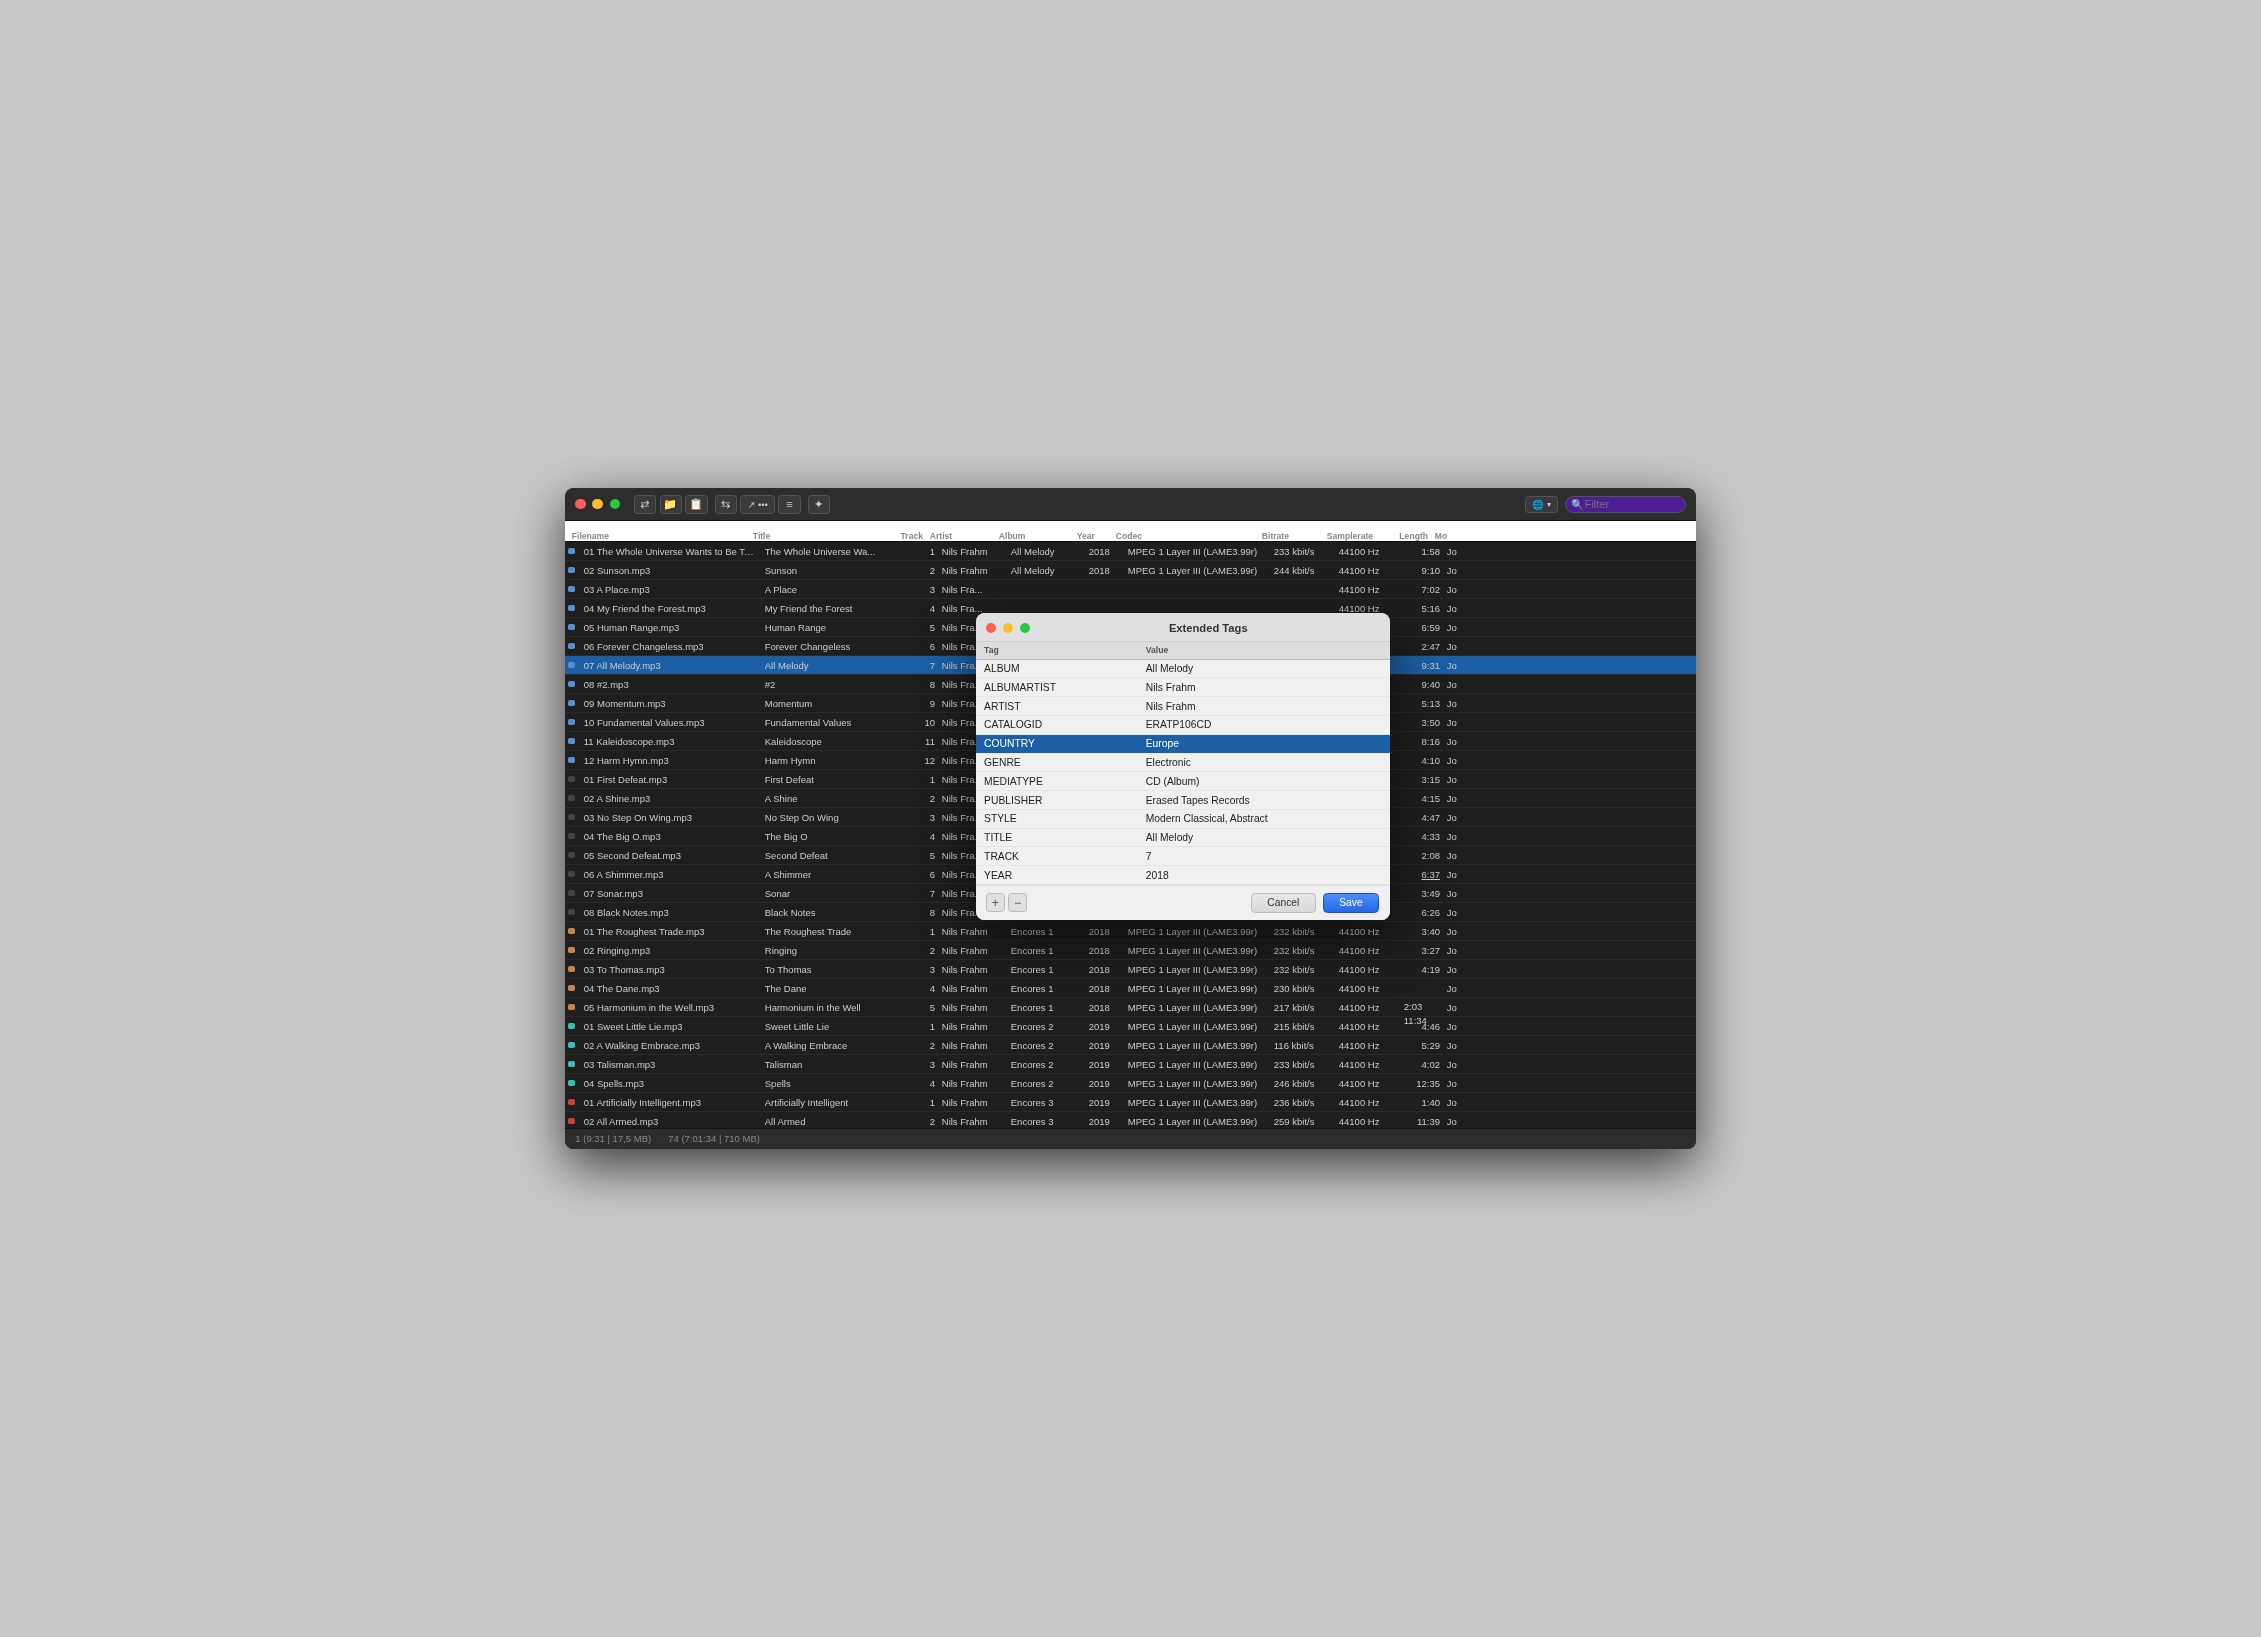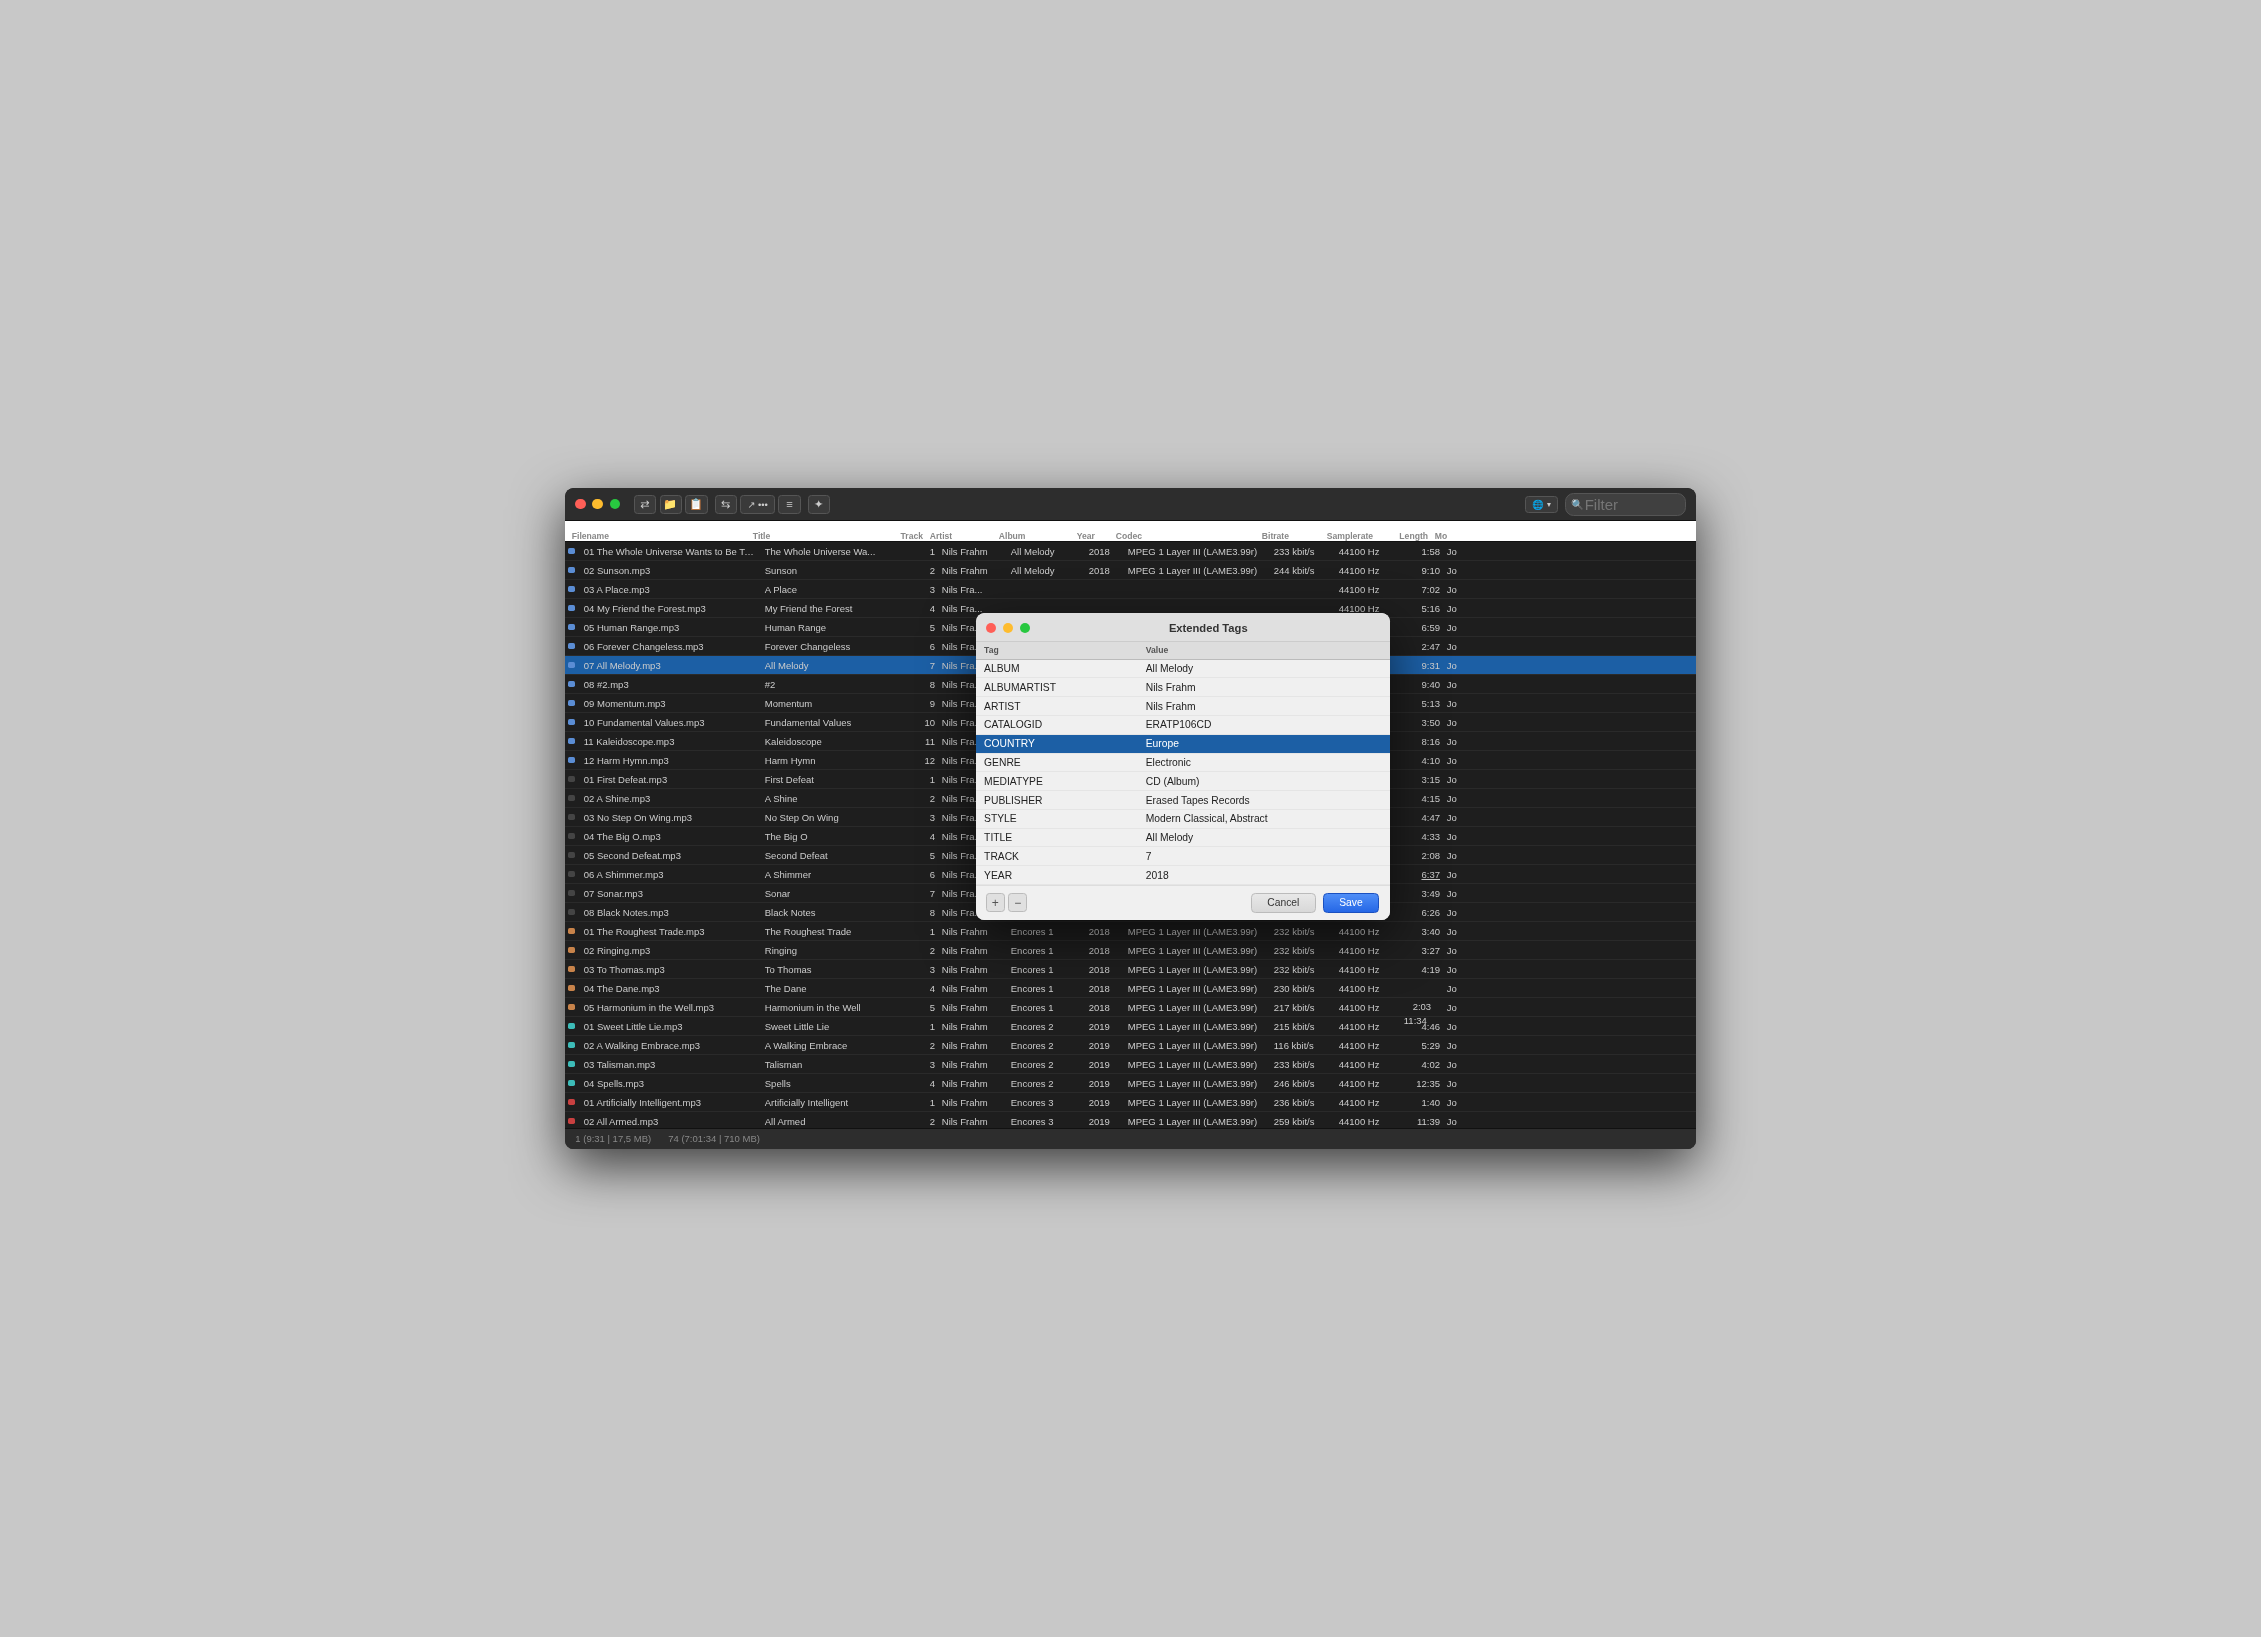--- a/index.html
+++ b/index.html
@@ -66,26 +66,26 @@
       display: flex;
       align-items: center;
     }
     .search-icon-inner {
       position: absolute;
       left: 6.9px;
       color: #888;
       font-size: 10.3px;
     }
     .search-input {
-      background: #404040;
+      background: #4c1d95;
       border: 0.9px solid #555;
       border-radius: 8.6px;
       padding: 1.7px 8.6px 1.7px 19px;
       color: #aaa;
-      font-size: 15px;
+      font-size: 11px;
       width: 121px;
       outline: none;
     }
     .column-header {
       background: #ffffff;
       border-bottom: 0.9px solid #111;
       display: flex;
       align-items: flex-end;
       height: 20.7px;
       padding: 0 3.4px;
@@ -687,21 +687,21 @@
       </div>
       <div class="track-cell col-filename">04 The Dane.mp3</div>
       <div class="track-cell col-title">The Dane</div>
       <div class="track-cell col-track" style="text-align:right;">4</div>
       <div class="track-cell col-artist">Nils Frahm</div>
       <div class="track-cell col-album">Encores 1</div>
       <div class="track-cell col-year">2018</div>
       <div class="track-cell col-codec">MPEG 1 Layer III (LAME3.99r)</div>
       <div class="track-cell col-bitrate">230 kbit/s</div>
       <div class="track-cell col-samplerate">44100 Hz</div>
-      <div class="track-cell col-length" style="text-align:center;margin-top:36px;">2:03</div>
+      <div class="track-cell col-length" style="text-align:left;margin-top:36px;">2:03</div>
       <div class="track-cell col-mo">Jo</div>
     </div>
       <div class="track-row">
       <div style="width:8.6px;flex-shrink:0;display:flex;align-items:center;margin-right:3.4px;">
         <div style="width:6.9px;height:6.9px;border-radius:1.7px;background:#c8834a;flex-shrink:0;"></div>
       </div>
       <div class="track-cell col-filename">05 Harmonium in the Well.mp3</div>
       <div class="track-cell col-title">Harmonium in the Well</div>
       <div class="track-cell col-track" style="text-align:right;">5</div>
       <div class="track-cell col-artist">Nils Frahm</div>

